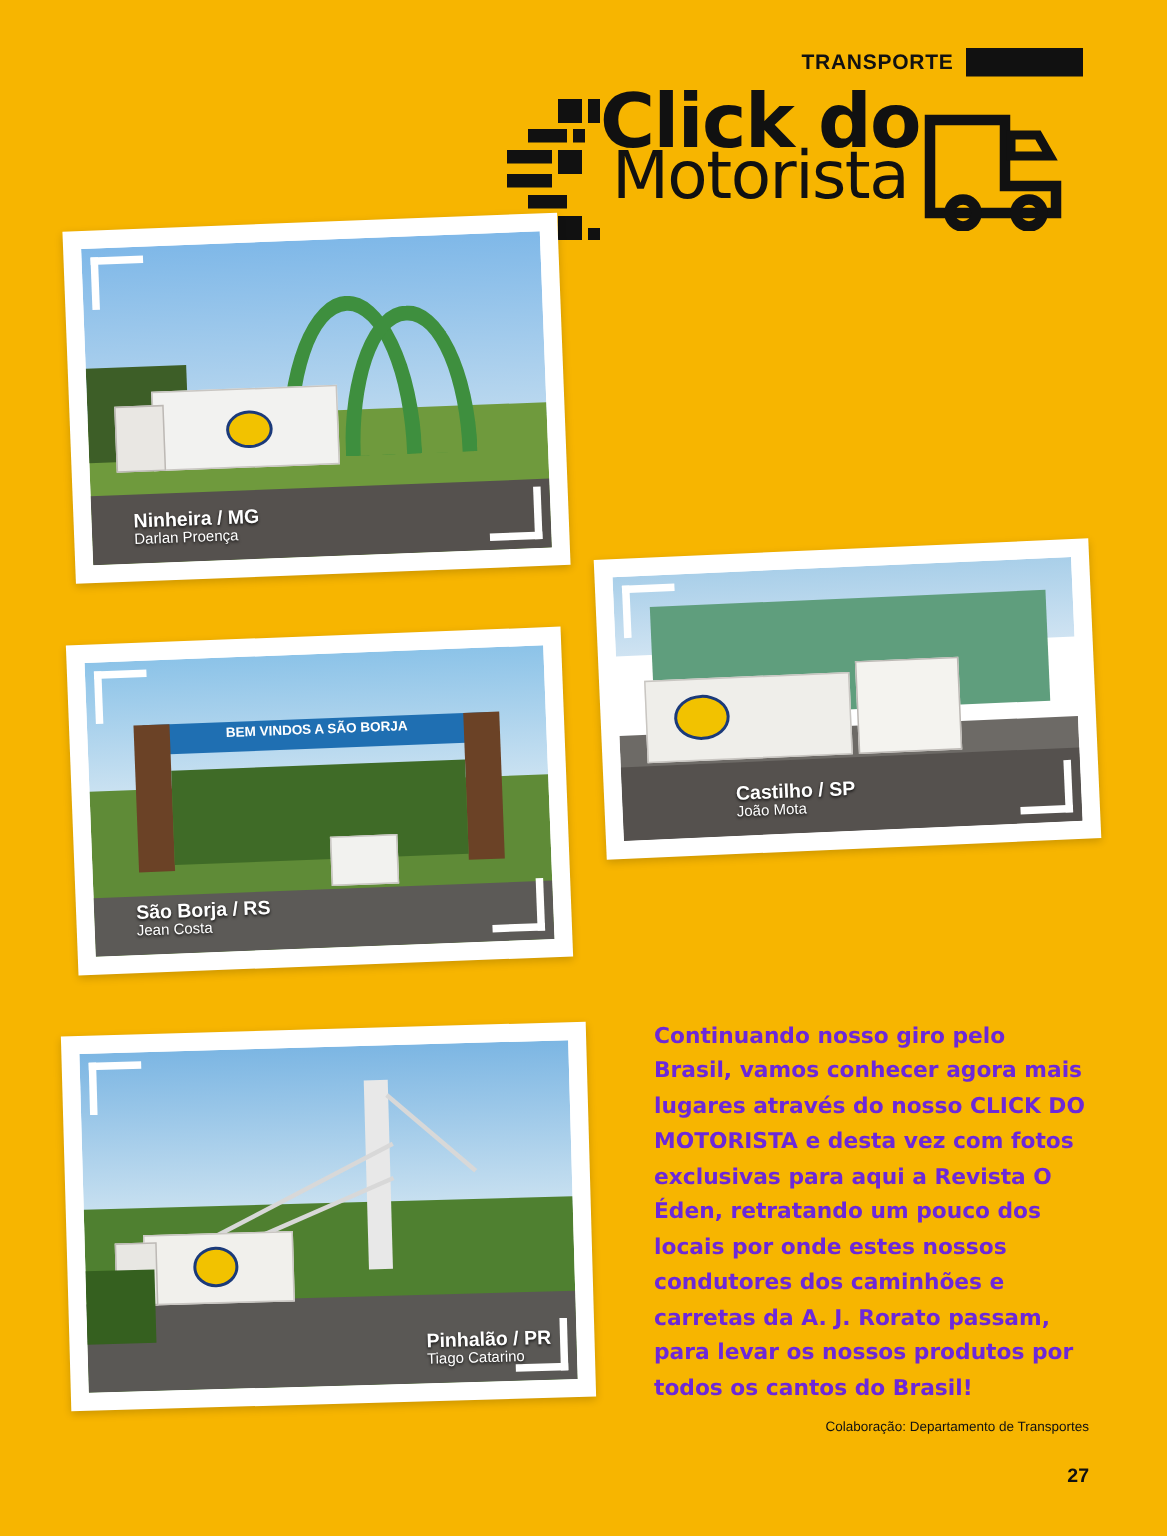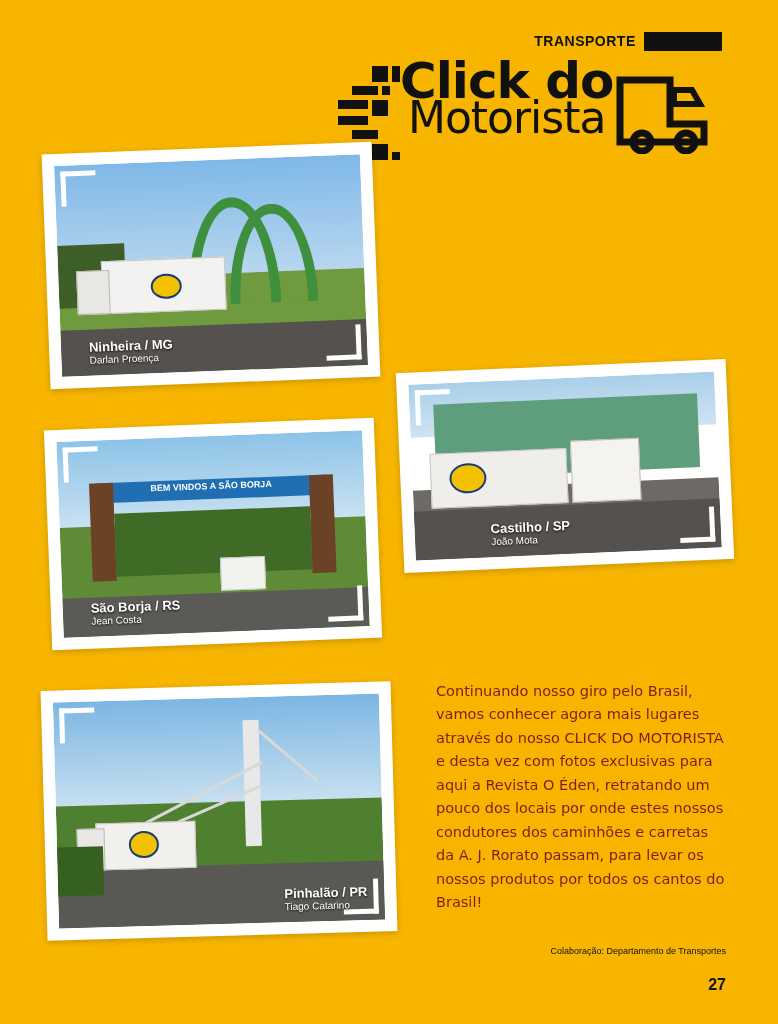--- a/index.html
+++ b/index.html
@@ -145,39 +145,39 @@
   .cable { position: absolute; background: #d8d8d8; transform-origin: top left; }
   .bldg { position: absolute; background: #5f9e7d; }
 
   
   .body-text {
     position: absolute;
     left: 436px;
     top: 680px;
     width: 290px;
     font-family: "DejaVu Sans", sans-serif;
-    font-weight: normal;
+    font-weight: bold;
     font-size: 14.5px;
     line-height: 1.62;
-    color: #7f1d1d;
+    color: #6d28d9;
   }
   .credit {
     position: absolute;
     left: 436px;
     top: 946px;
     width: 290px;
     text-align: right;
     font-size: 9px;
     color: #111;
   }
   .page-number {
     position: absolute;
     right: 52px;
     top: 976px;
-    font-size: 16px;
+    font-size: 13px;
     font-weight: bold;
     color: #111;
   }
 </style>
 </head>
 <body>
 
 <div class="header-bar">
   <span class="header-label">TRANSPORTE</span>
   <span class="header-block"></span>

